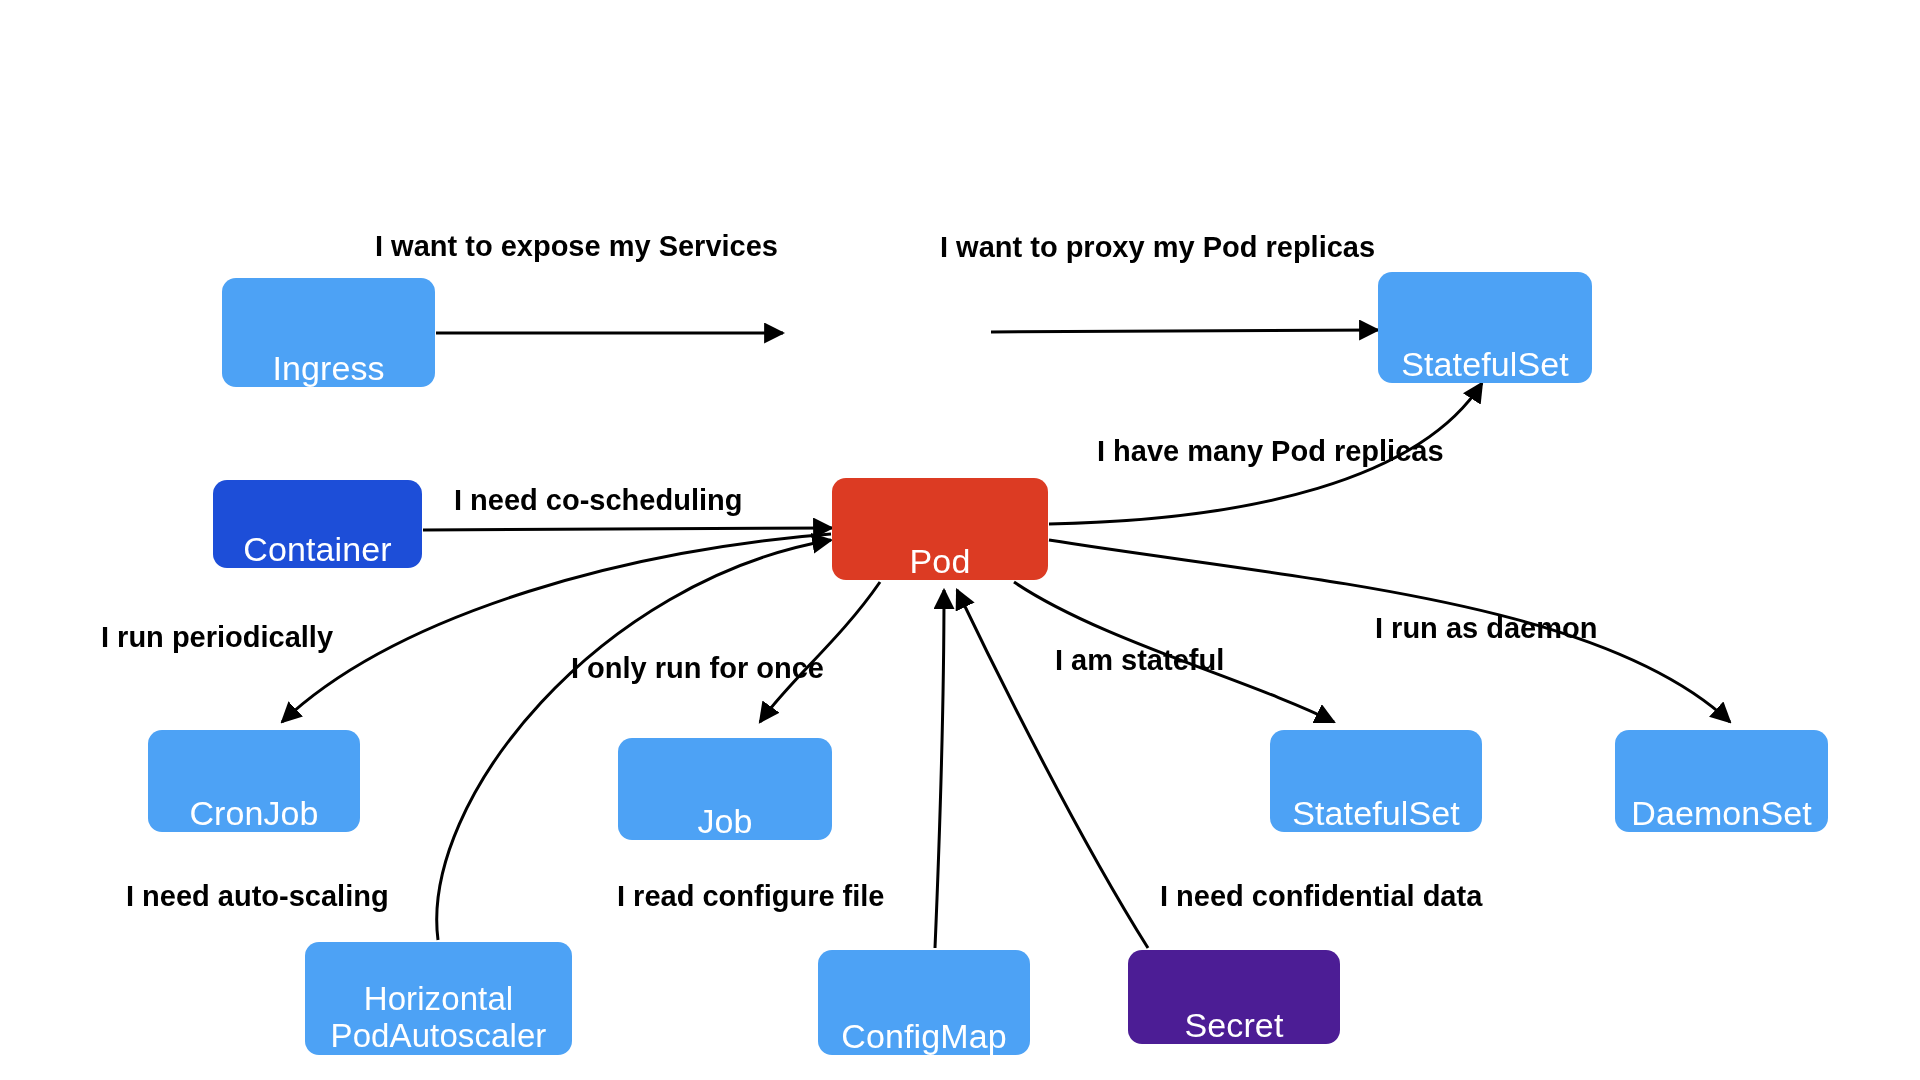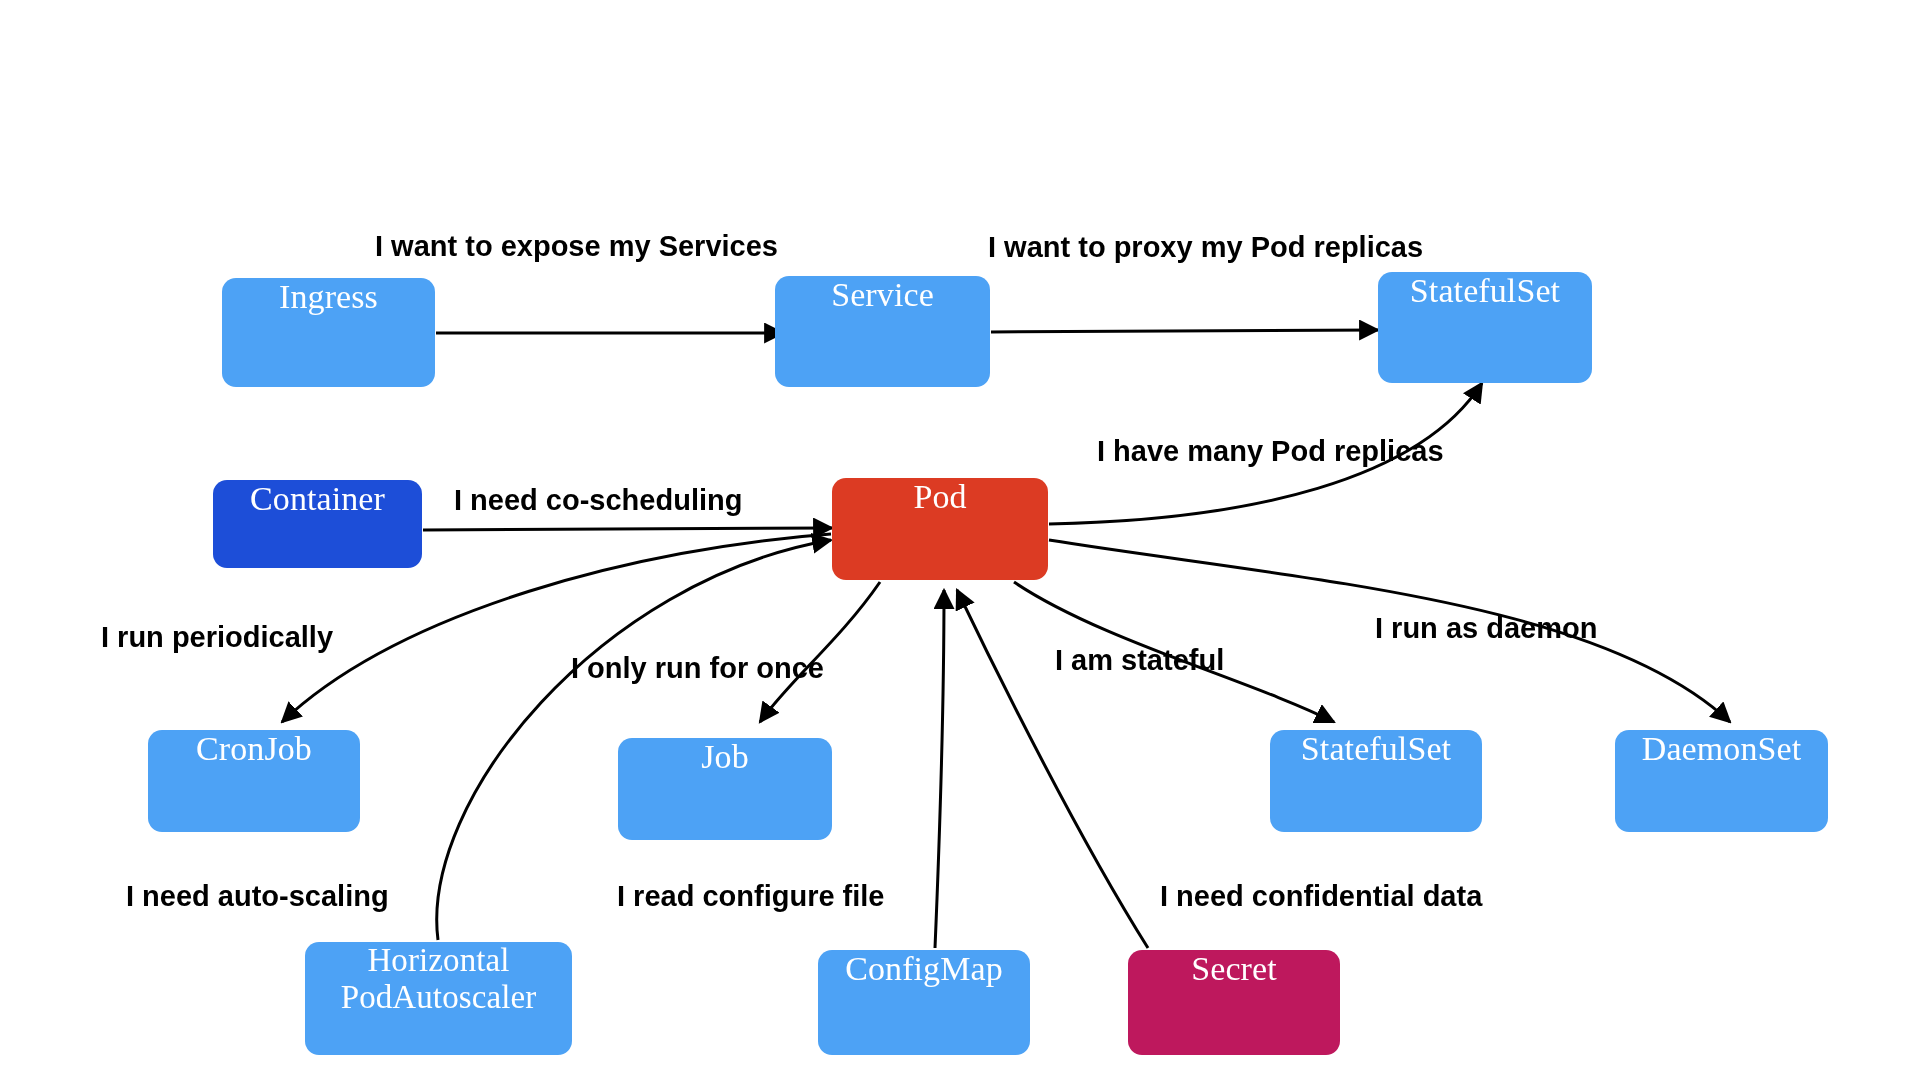--- a/index.html
+++ b/index.html
@@ -27,25 +27,25 @@
     top: 0;
     width: 1920px;
     height: 1080px;
     pointer-events: none;
   }
   .node {
     position: absolute;
     box-sizing: border-box;
     border-radius: 14px;
     display: flex;
-    align-items: flex-start;
+    align-items: flex-end;
     justify-content: center;
     text-align: center;
     color: #ffffff;
-    font-family: Liberation Serif, serif;
+    font-family: Liberation Sans, sans-serif;
     font-weight: 400;
     font-size: 34px;
     line-height: 1.12;
     letter-spacing: 0.1px;
     user-select: none;
   }
   .node.two-line { font-size: 33px; }
   .edge-label {
     position: absolute;
     color: #000000;
@@ -90,23 +90,20 @@
 
       <path d="M 935 948 C 940 830, 944 680, 944 590" marker-end="url(#arrow)"></path>
 
       <path d="M 1148 948 C 1080 840, 1000 680, 957 590" marker-end="url(#arrow)"></path>
     </g>
   </svg>
 
   <div class="node" style="left: 222px; top: 278px; width: 213px; height: 109px; background: rgb(77, 162, 245);">
       <span>Ingress</span>
     </div>
-  <div class="node" style="left: 775px; top: 276px; width: 215px; height: 111px; background: rgb(77, 162, 245);">
-      <span>Service</span>
-    </div>
   <div class="node" style="left: 1378px; top: 272px; width: 214px; height: 111px; background: rgb(77, 162, 245);">
       <span>StatefulSet</span>
     </div>
   <div class="node" style="left: 213px; top: 480px; width: 209px; height: 88px; background: #1d4ed8;">
       <span>Container</span>
     </div>
   <div class="node" style="left: 832px; top: 478px; width: 216px; height: 102px; background: rgb(220, 59, 35);">
       <span>Pod</span>
     </div>
   <div class="node" style="left: 148px; top: 730px; width: 212px; height: 102px; background: rgb(77, 162, 245);">
@@ -120,26 +117,26 @@
     </div>
   <div class="node" style="left: 1615px; top: 730px; width: 213px; height: 102px; background: rgb(77, 162, 245);">
       <span>DaemonSet</span>
     </div>
   <div class="node two-line" style="left: 305px; top: 942px; width: 267px; height: 113px; background: rgb(77, 162, 245);">
       <span>Horizontal<br>PodAutoscaler</span>
     </div>
   <div class="node" style="left: 818px; top: 950px; width: 212px; height: 105px; background: rgb(77, 162, 245);">
       <span>ConfigMap</span>
     </div>
-  <div class="node" style="left: 1128px; top: 950px; width: 212px; height: 105px; background: #be185d;">
+  <div class="node" style="left: 1128px; top: 950px; width: 212px; height: 94px; background: #4c1d95;">
       <span>Secret</span>
     </div>
 
   <div class="edge-label" style="left: 375px; top: 232px;">I want to expose my Services</div>
-  <div class="edge-label" style="left: 988px; top: 233px;">I want to proxy my Pod replicas</div>
+  <div class="edge-label" style="left: 940px; top: 233px;">I want to proxy my Pod replicas</div>
   <div class="edge-label" style="left: 1097px; top: 437px;">I have many Pod replicas</div>
   <div class="edge-label" style="left: 454px; top: 478px; margin-top: 8px;">I need co-scheduling</div>
   <div class="edge-label" style="left: 101px; top: 623px;">I run periodically</div>
   <div class="edge-label" style="left: 571px; top: 646px; margin-top: 8px;">I only run for once</div>
   <div class="edge-label" style="left: 1055px; top: 646px;">I am stateful</div>
   <div class="edge-label" style="left: 1375px; top: 614px;">I run as daemon</div>
   <div class="edge-label" style="left: 126px; top: 882px;">I need auto-scaling</div>
   <div class="edge-label" style="left: 617px; top: 882px;">I read configure file</div>
   <div class="edge-label" style="left: 1160px; top: 882px;">I need confidential data</div>
 

